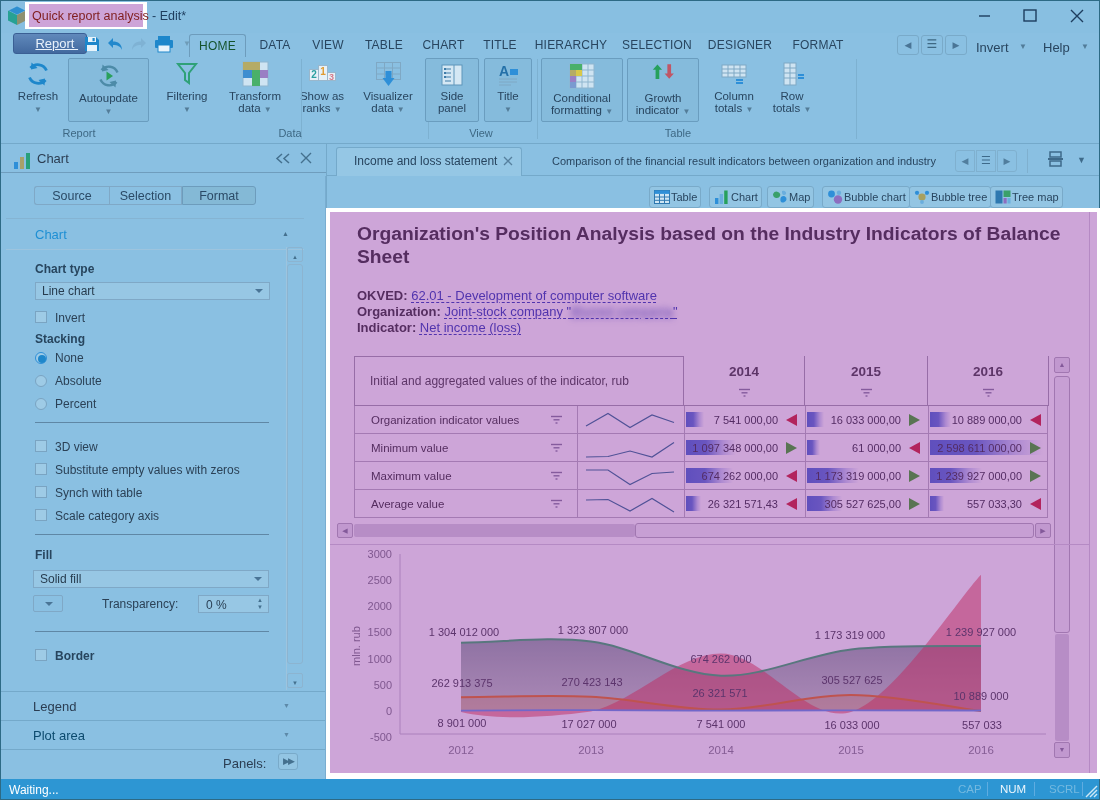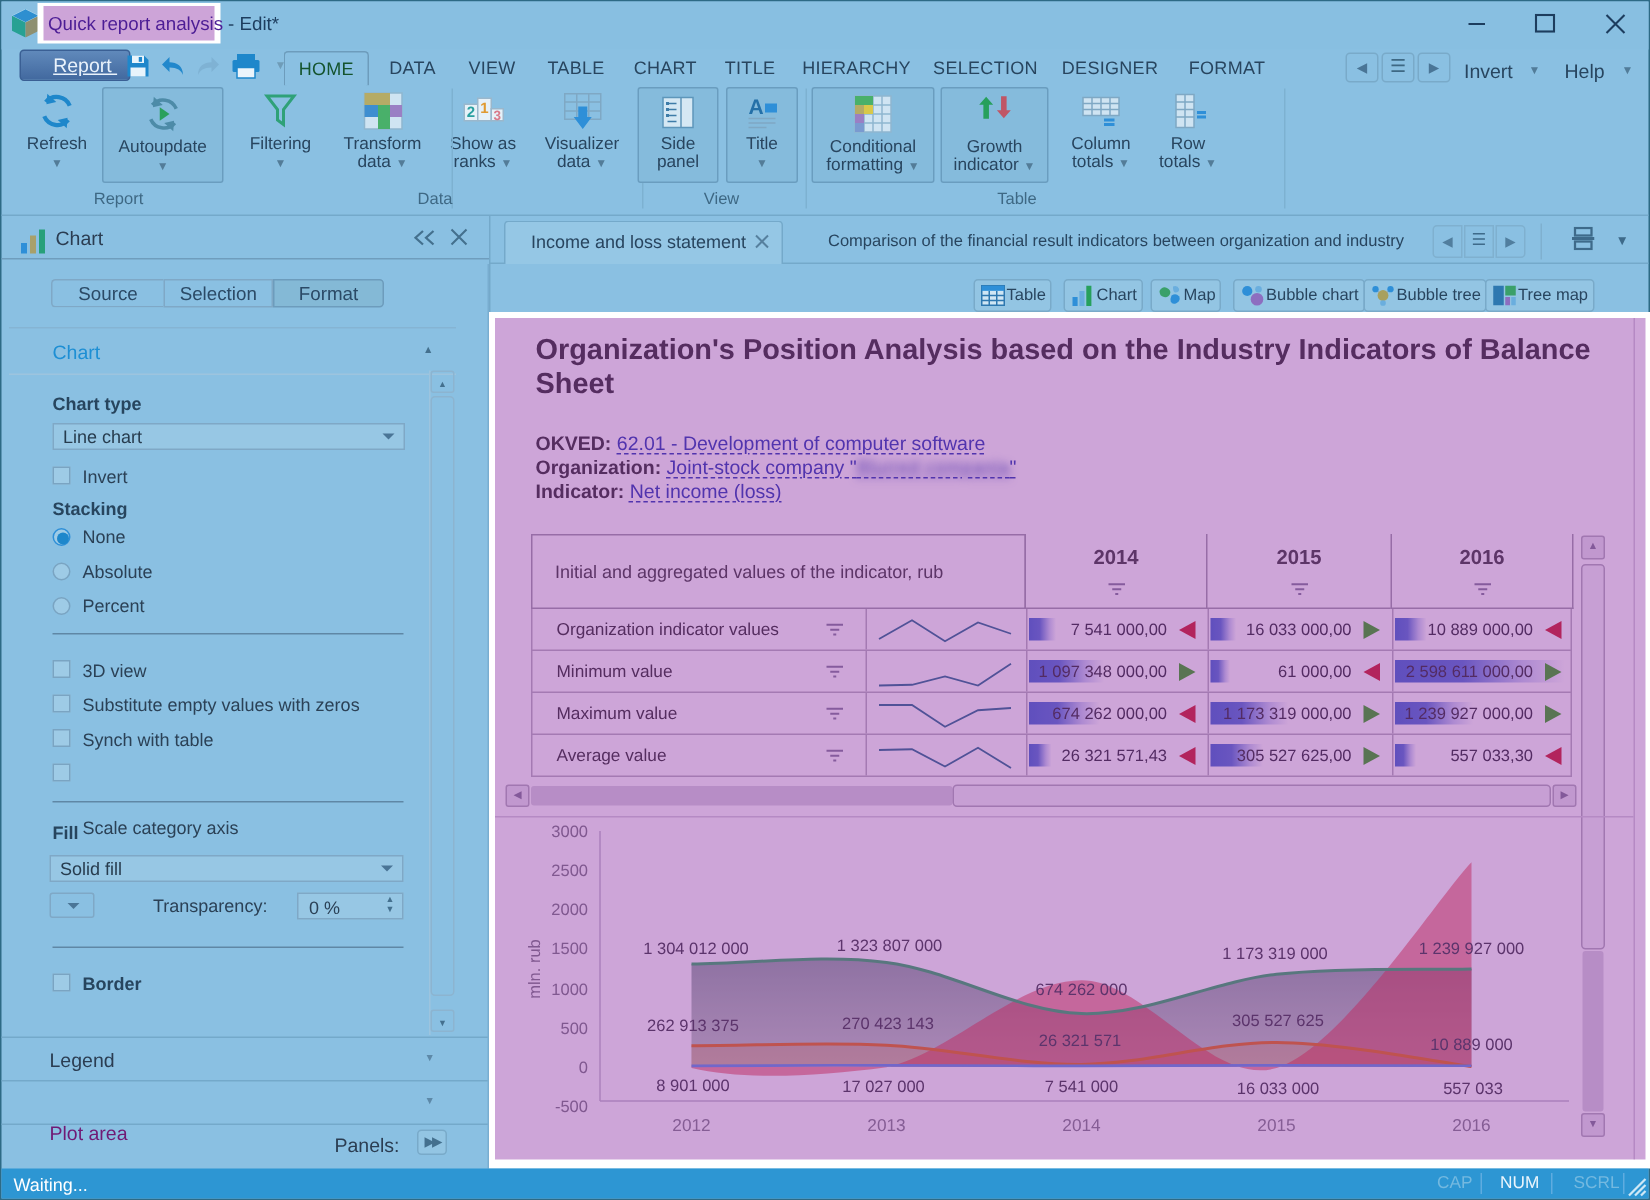--- a/index.html
+++ b/index.html
@@ -6,21 +6,21 @@
   html,body { width:1100px; height:800px; overflow:hidden; }
   body { font-family:"Liberation Sans", sans-serif; position:relative; background:#8ac0e2; }
   #win { position:absolute; inset:0; border:1px solid #2d6a85; background:#8ac0e2; }
   .abs { position:absolute; }
 
   
   #titlebar { position:absolute; left:0; top:0; width:1098px; height:32px; background:#88bfe1; }
   #cube { position:absolute; left:7px; top:5px; width:18px; height:19px; }
   #tsel { position:absolute; left:24px; top:1px; width:122px; height:27px; background:#ffffff; }
   #tsel .inner { position:absolute; left:4px; top:2px; right:4px; bottom:2px; background:#cda4d8; }
-  #ttext { position:absolute; left:31px; top:8px; font-size:12.5px; color:#4c1d95; }
+  #ttext { position:absolute; left:31px; top:8px; font-size:12.5px; color:#7f1d1d; }
   #tedit { position:absolute; left:151px; top:8px; font-size:12.5px; color:#1d3d5e; }
   .wbtn { position:absolute; top:0; width:46px; height:30px; }
 
   
   #qat { position:absolute; left:0; top:32px; width:1098px; height:24px; }
   #reportbtn { position:absolute; left:12px; top:0px; width:74px; height:21px; border-radius:3px;
      background:linear-gradient(#6089bb,#42699f); border:1px solid #3a5f94; color:#e9f2fb;
      font-size:13px; text-align:right; padding-left:15px; line-height:19px;text-decoration:underline; }
   .rtab { position:absolute; top:1px; height:23px; font-size:12px; color:#28455f; text-align:center; line-height:22px; letter-spacing:0.2px;}
   .rtab.active { color:#14532d; border:1px solid #6d9cbc; border-bottom:none; border-radius:3px 3px 0 0; }
@@ -337,21 +337,21 @@
     <div class="rad" style="left:34px;top:254px;"></div>
     <div class="pl-label" style="left:54px;top:253px;">Percent</div>
     <div class="hr" style="left:34px;top:278px;width:234px;background:#5f87a5;"></div>
     <div class="cb" style="left:34px;top:296px;"></div>
     <div class="pl-label" style="left:54px;top:296px;">3D view</div>
     <div class="cb" style="left:34px;top:319px;"></div>
     <div class="pl-label" style="left:54px;top:319px;">Substitute empty values with zeros</div>
     <div class="cb" style="left:34px;top:342px;"></div>
     <div class="pl-label" style="left:54px;top:342px;">Synch with table</div>
     <div class="cb" style="left:34px;top:365px;"></div>
-    <div class="pl-label" style="left:54px;top:365px;margin-top:36px;">Scale category axis</div>
+    <div class="pl-label" style="left:54px;top:365px;">Scale category axis</div>
     <div class="hr" style="left:34px;top:390px;width:234px;background:#5f87a5;"></div>
     <div class="pl-label pl-bold" style="left:34px;top:404px;">Fill</div>
     <div class="dd" style="left:32px;top:426px;width:236px;">Solid fill<span class="ddarrow"></span></div>
     <div class="abs" style="left:32px;top:451px;width:30px;height:17px;border:1px solid #7fa8c6;border-radius:2px;">
         <span class="ddarrow" style="left:11px;right:auto;top:6px;"></span>
       </div>
     <div class="pl-label" style="left:101px;top:453px;">Transparency:</div>
     <div class="abs" style="left:197px;top:451px;width:71px;height:18px;border:1px solid #7fa8c6;background:#97c7e4;">
       <div class="pl-label" style="left:7px;top:2px;">0 %</div>
       <div class="abs" style="right:5px;top:1px;font-size:6px;color:#44708e;">▲</div>
@@ -363,21 +363,21 @@
 
     <div class="abs" style="left:285px;top:103px;width:17px;height:443px;border-left:1px solid #9dc4de;"></div>
     <div class="abs" style="left:286px;top:103px;width:16px;height:15px;border:1px solid #8cb4d0;border-radius:2px;text-align:center;"><span style="font-size:6px;color:#44708e;position:relative;top:-3px;">▲</span></div>
     <div class="abs" style="left:286px;top:120px;width:16px;height:400px;border:1px solid #8cb4d0;border-radius:3px;"></div>
     <div class="abs" style="left:286px;top:529px;width:16px;height:15px;border:1px solid #8cb4d0;border-radius:2px;text-align:center;"><span style="font-size:6px;color:#44708e;position:relative;top:-3px;">▼</span></div>
 
     <div class="sechead" style="top:547px;"></div>
     <div class="pl-label" style="left:32px;top:555px;font-size:13px;color:#2b3d52;">Legend</div>
     <div class="abs" style="left:282px;top:558px;font-size:7px;color:#5d89a8;">▼</div>
     <div class="sechead" style="top:576px;"></div>
-    <div class="pl-label" style="left:32px;top:584px;font-size:13px;color:#701a75;margin-top:20px;">Plot area</div>
+    <div class="pl-label" style="left:32px;top:584px;font-size:13px;color:#0c4a6e;">Plot area</div>
     <div class="abs" style="left:282px;top:587px;font-size:7px;color:#5d89a8;">▼</div>
     <div class="sechead" style="top:605px;"></div>
     <div class="pl-label" style="left:222px;top:612px;font-size:13px;color:#2b3d52;">Panels:</div>
     <div class="abs" style="left:277px;top:609px;width:20px;height:17px;border:1px solid #79aac9;border-radius:3px;background:#93c5e3;text-align:center;line-height:15px;color:#44708e;font-size:9px;letter-spacing:-2px;">▶▶</div>
   </div>
 
   <div id="ctabs">
     <div class="abs" style="left:9px;top:3px;width:186px;height:29px;background:#95c7e5;border:1px solid #74a9ca;border-bottom:none;border-radius:3px 3px 0 0;"></div>
     <div class="abs" style="left:27px;top:10px;font-size:12px;color:#28455f;">Income and loss statement</div>
     <svg class="abs" style="left:176px;top:12px" width="10" height="10" viewBox="0 0 10 10">

